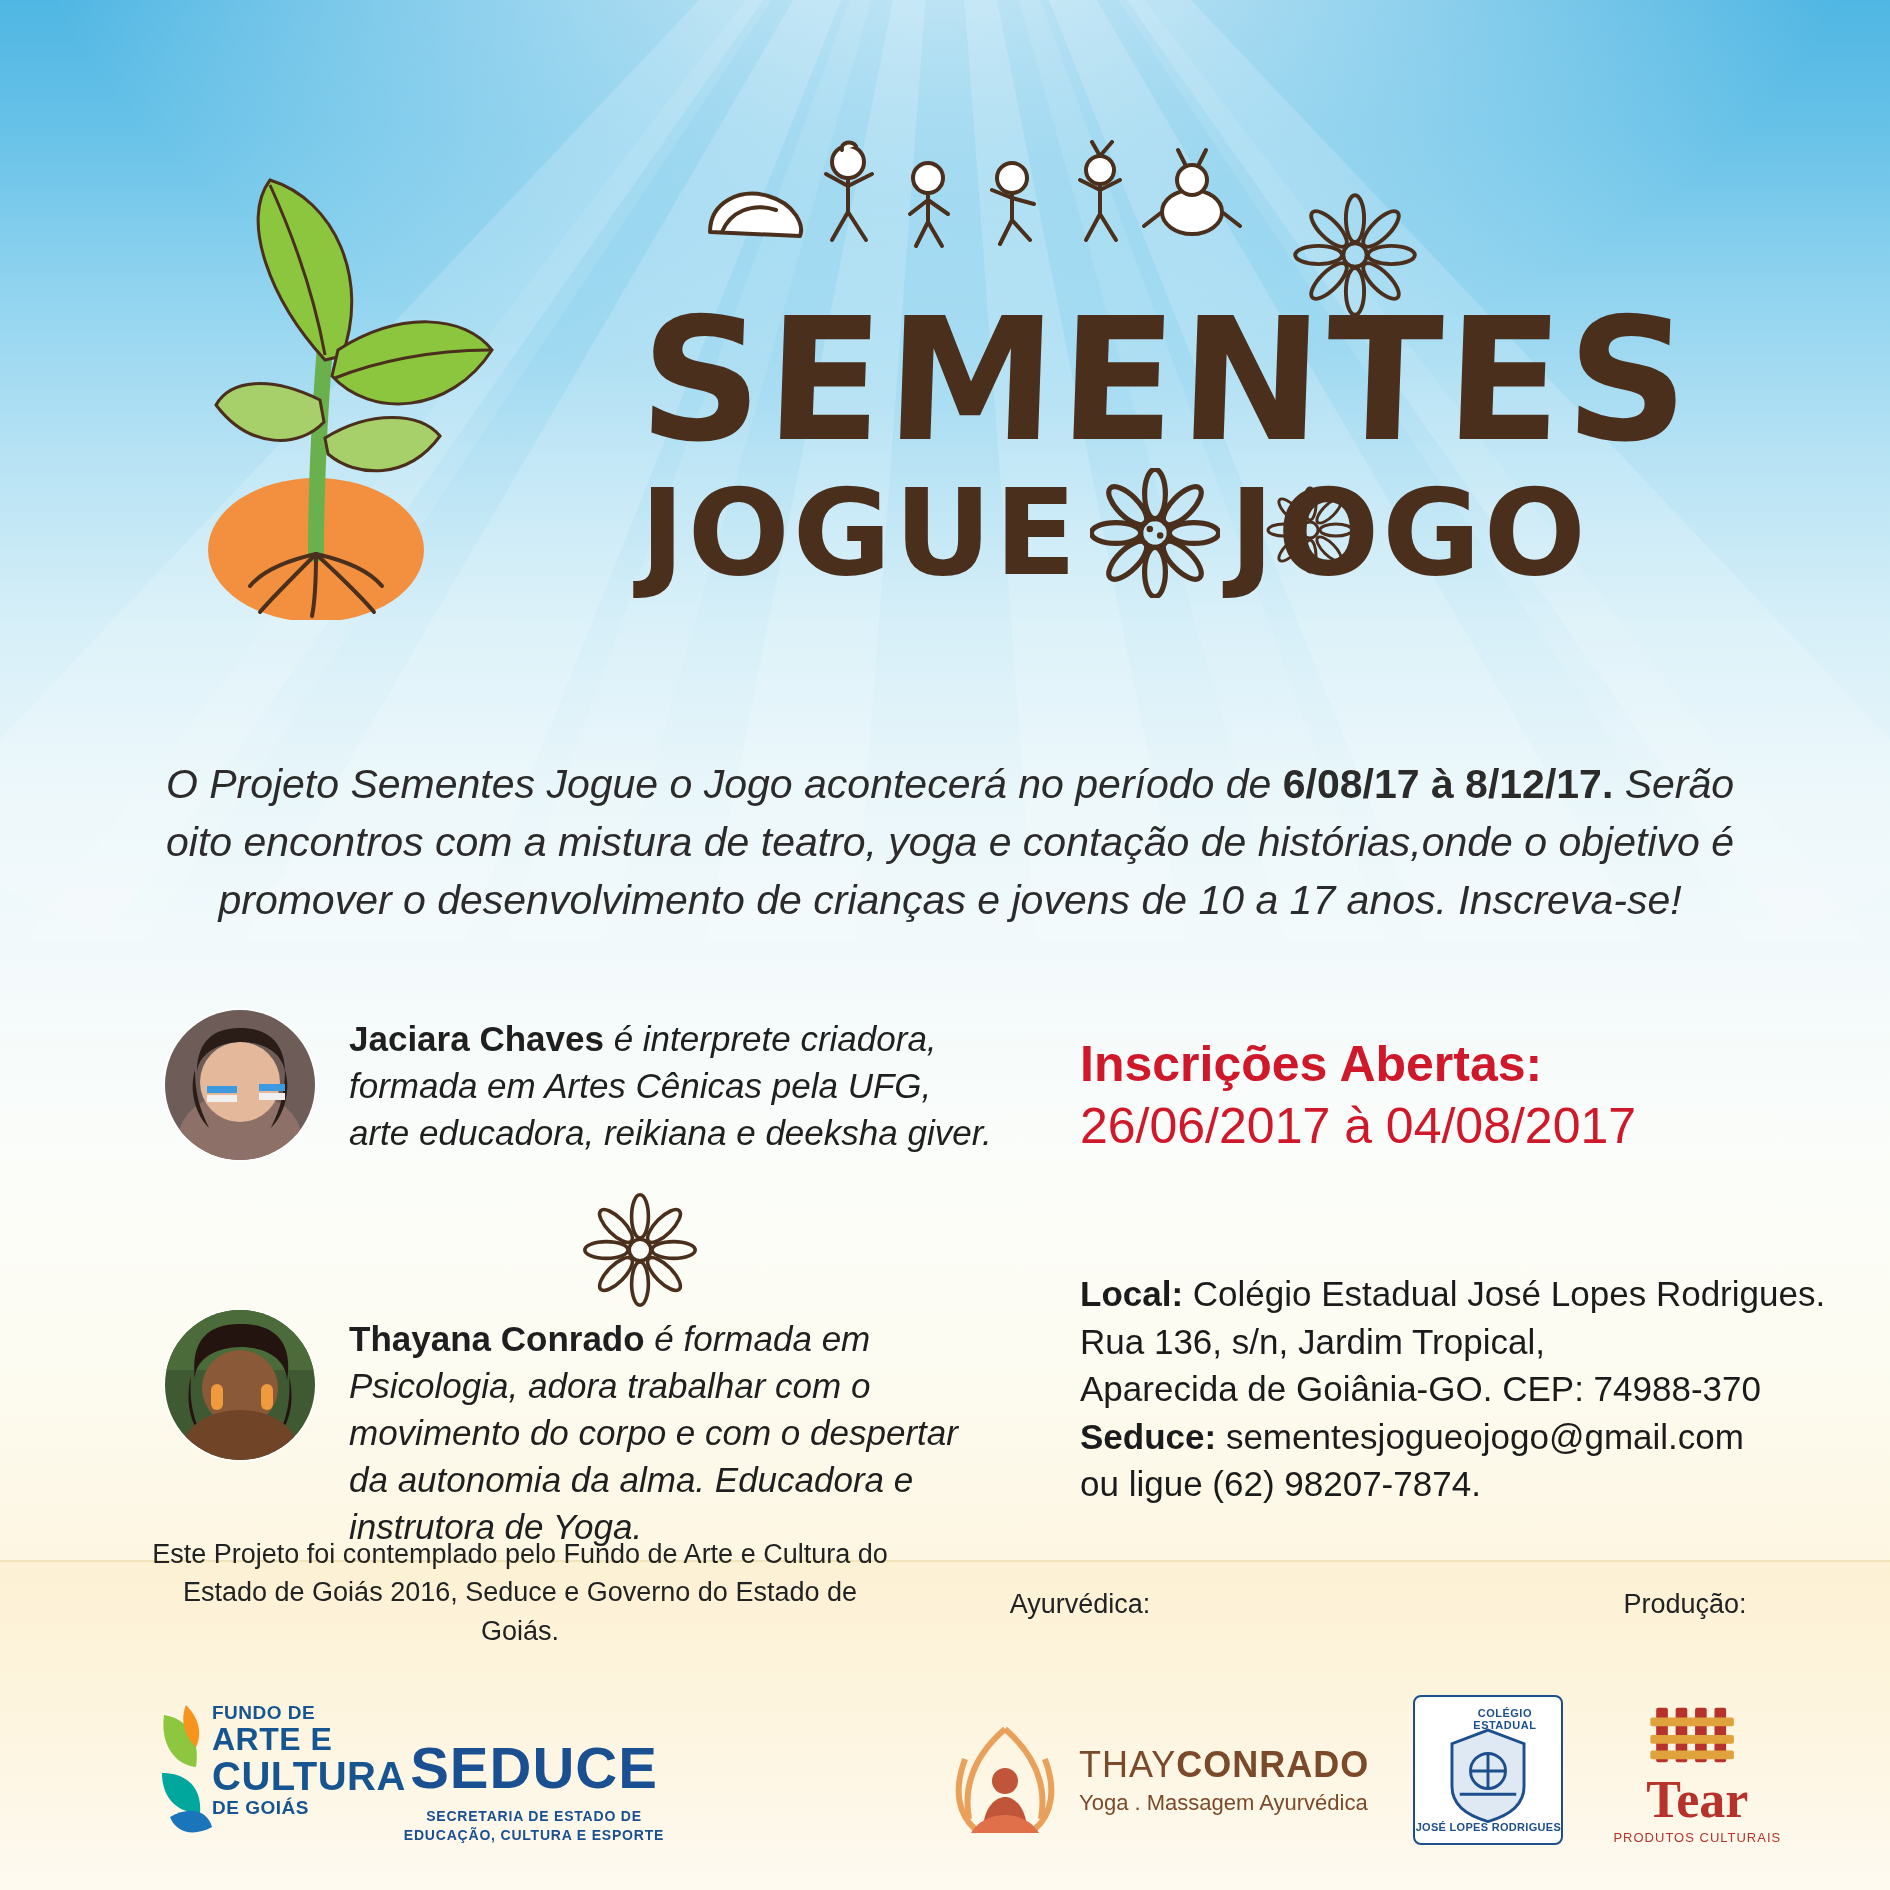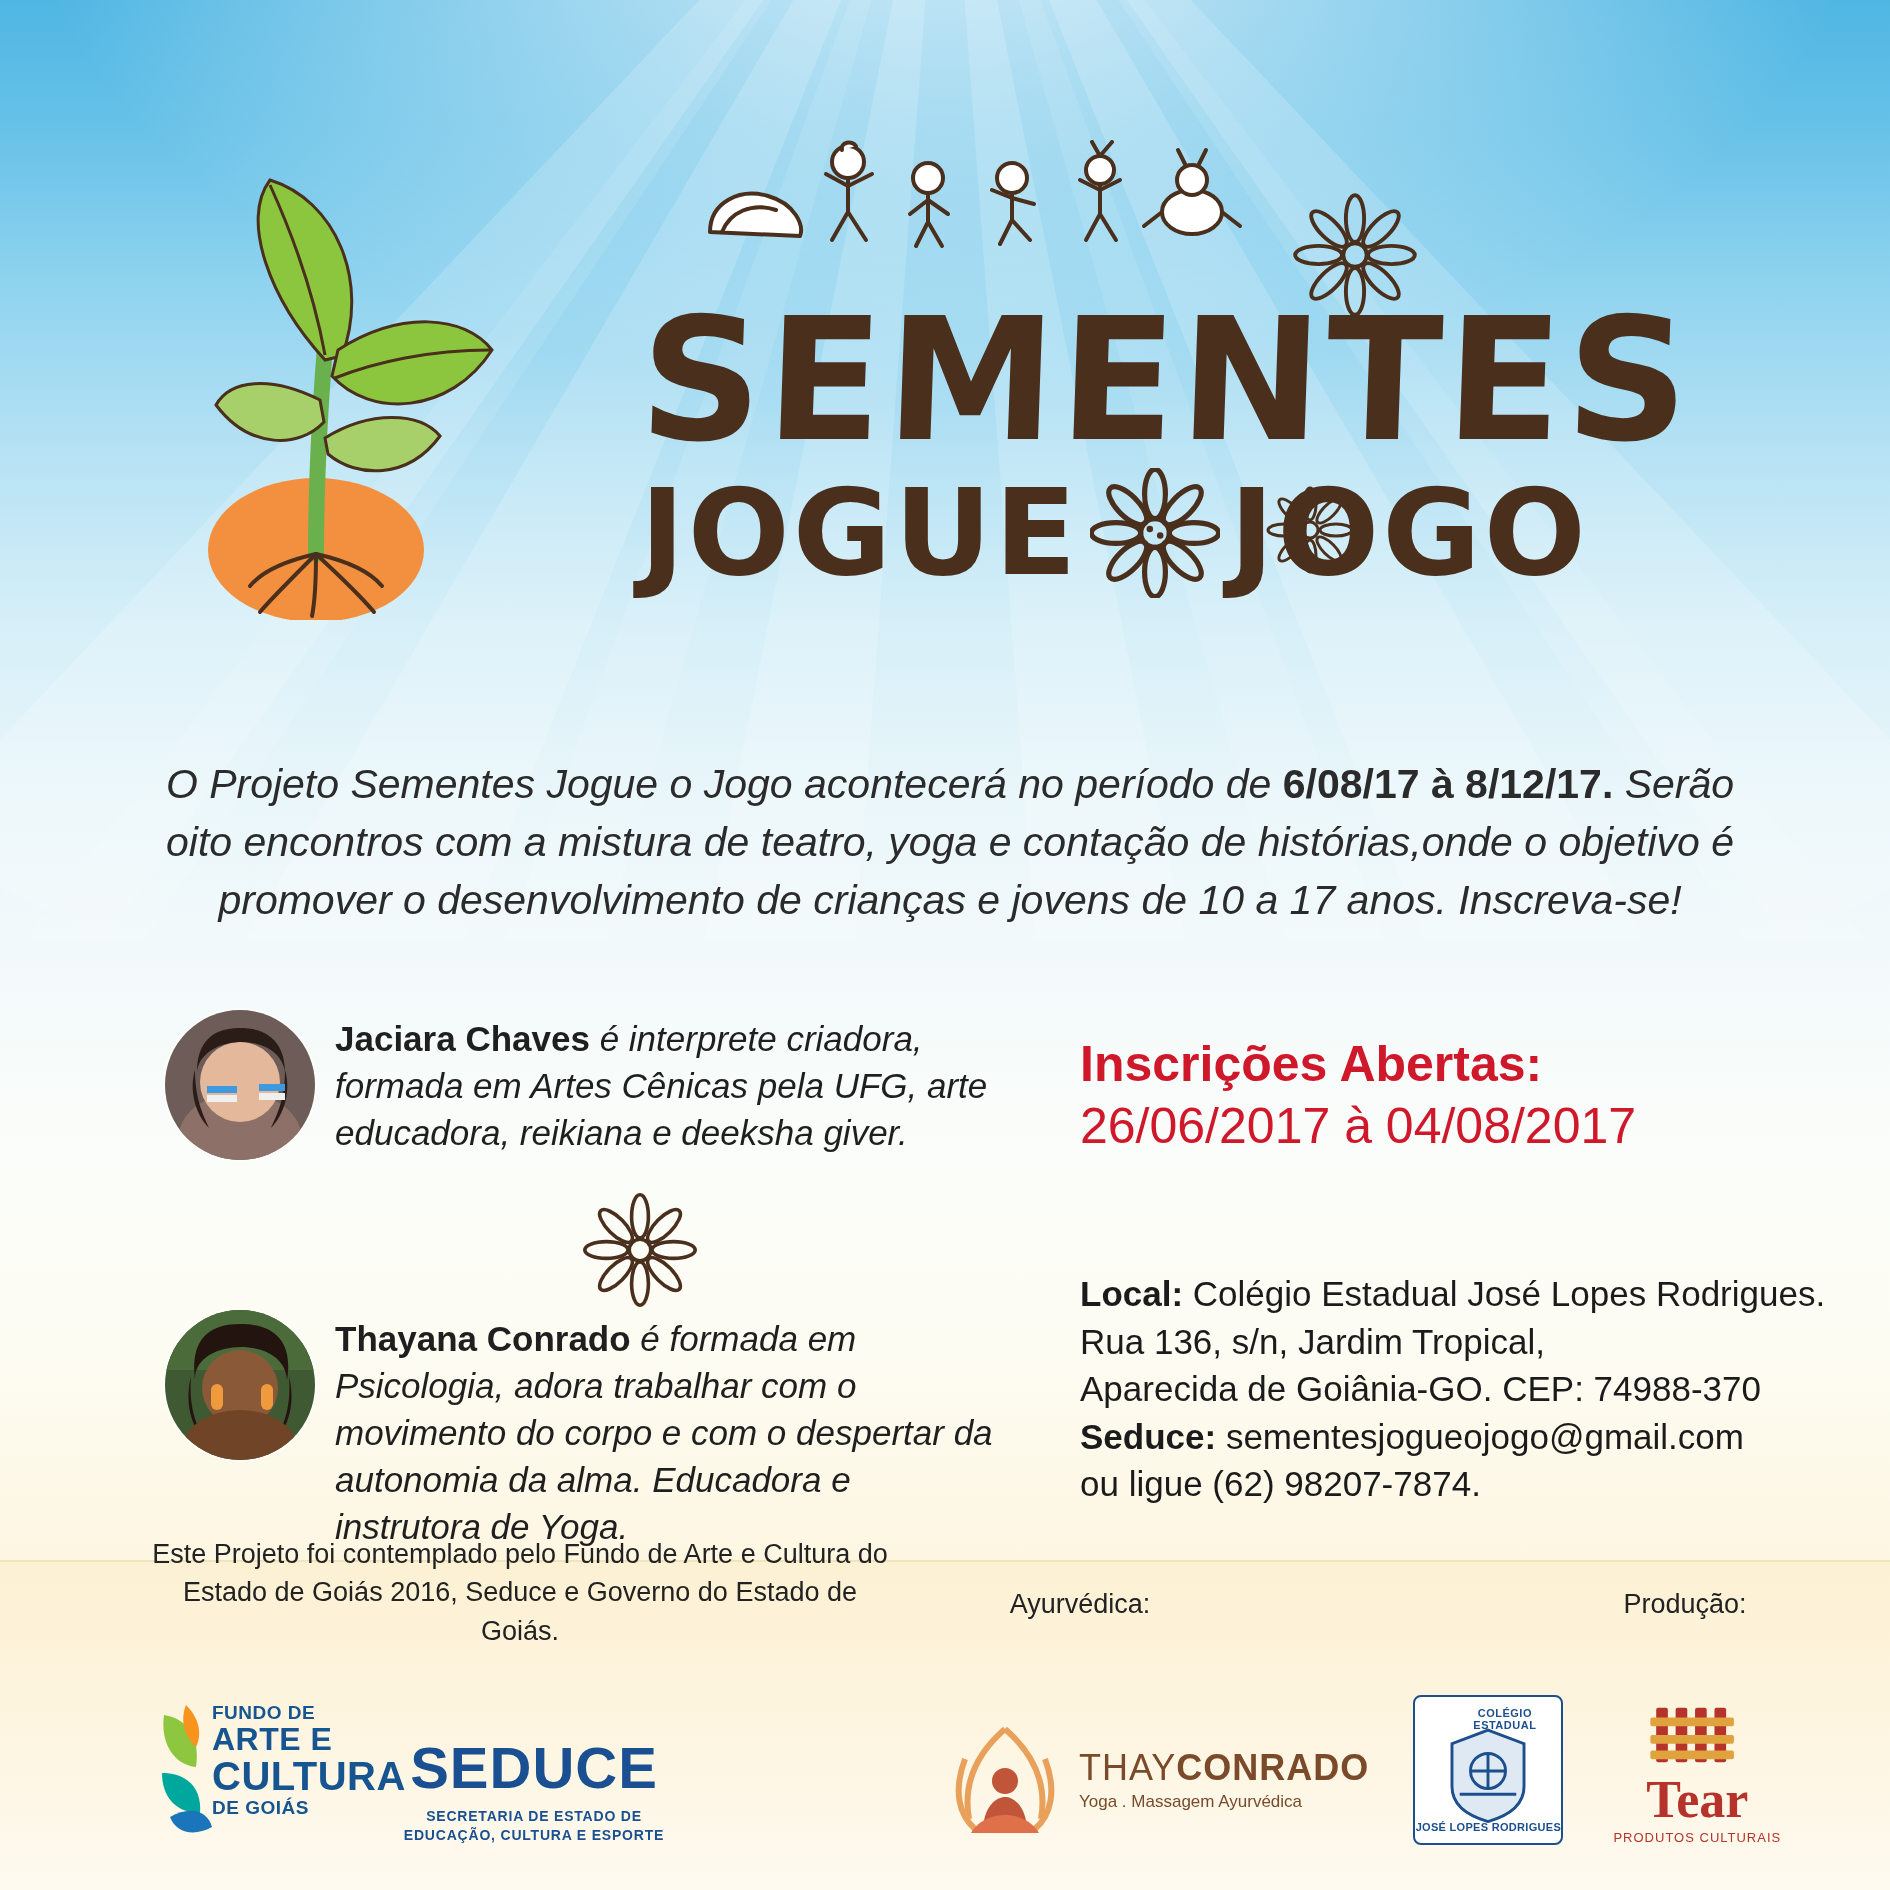--- a/index.html
+++ b/index.html
@@ -83,21 +83,21 @@
     line-height: 1.42;
     color: #2b2b2b;
     font-family: "Liberation Sans", sans-serif;
   }
   .intro b { font-style: normal; font-weight: 700; }
 
   
   .bio {
     position: absolute;
     display: flex;
-    gap: 20px;
+    gap: 34px;
     width: 830px;
   }
   .bio-1 { left: 165px; top: 1010px; }
   .bio-2 { left: 165px; top: 1310px; }
   .avatar {
     width: 150px; height: 150px; border-radius: 50%;
     flex: 0 0 150px;
     overflow: hidden;
     position: relative;
     box-shadow: 0 0 0 2px rgba(255,255,255,.6);
@@ -155,21 +155,21 @@
   .seduce-sub { font-size: 14px; color: #1a4f91; letter-spacing: .8px; line-height: 1.35; margin-top: 6px; font-weight: 700; }
 
   .goias-logo { width: 240px; text-align: center; }
   .goias-word { font-size: 48px; font-weight: 700; color: #2f6b2f; letter-spacing: 1px; }
   .goias-sub { font-size: 16px; color: #2f6b2f; letter-spacing: 3px; font-weight: 700; }
 
   .thay-logo { display: flex; align-items: center; gap: 14px; justify-content: center; }
   .thay-text { line-height: 1.1; }
   .thay-name { font-size: 36px; color: #7a4a2a; letter-spacing: 1px; }
   .thay-name b { font-weight: 700; }
-  .thay-sub { font-size: 17px; color: #7a4a2a; margin-top: 6px; }
+  .thay-sub { font-size: 22px; color: #7a4a2a; margin-top: 6px; }
 
   .colegio-logo {
     width: 150px; height: 150px; border: 2px solid #1c4f8c; border-radius: 8px;
     background: #fff; position: relative; overflow: hidden;
   }
   .colegio-top { position: absolute; top: 10px; left: 0; right: 0; text-align: center; font-size: 11px; color: #1c4f8c; font-weight: 700; letter-spacing: .5px; padding-left: 33px;}
   .colegio-bot { position: absolute; bottom: 10px; left: 0; right: 0; text-align: center; font-size: 11px; color: #1c4f8c; font-weight: 700; letter-spacing: .3px;}
 
   .tear-logo { width: 180px; text-align: center; }
   .tear-word { font-size: 52px; color: #b5332a; font-family: "Liberation Serif", serif; font-weight: 700; line-height: 1; }

